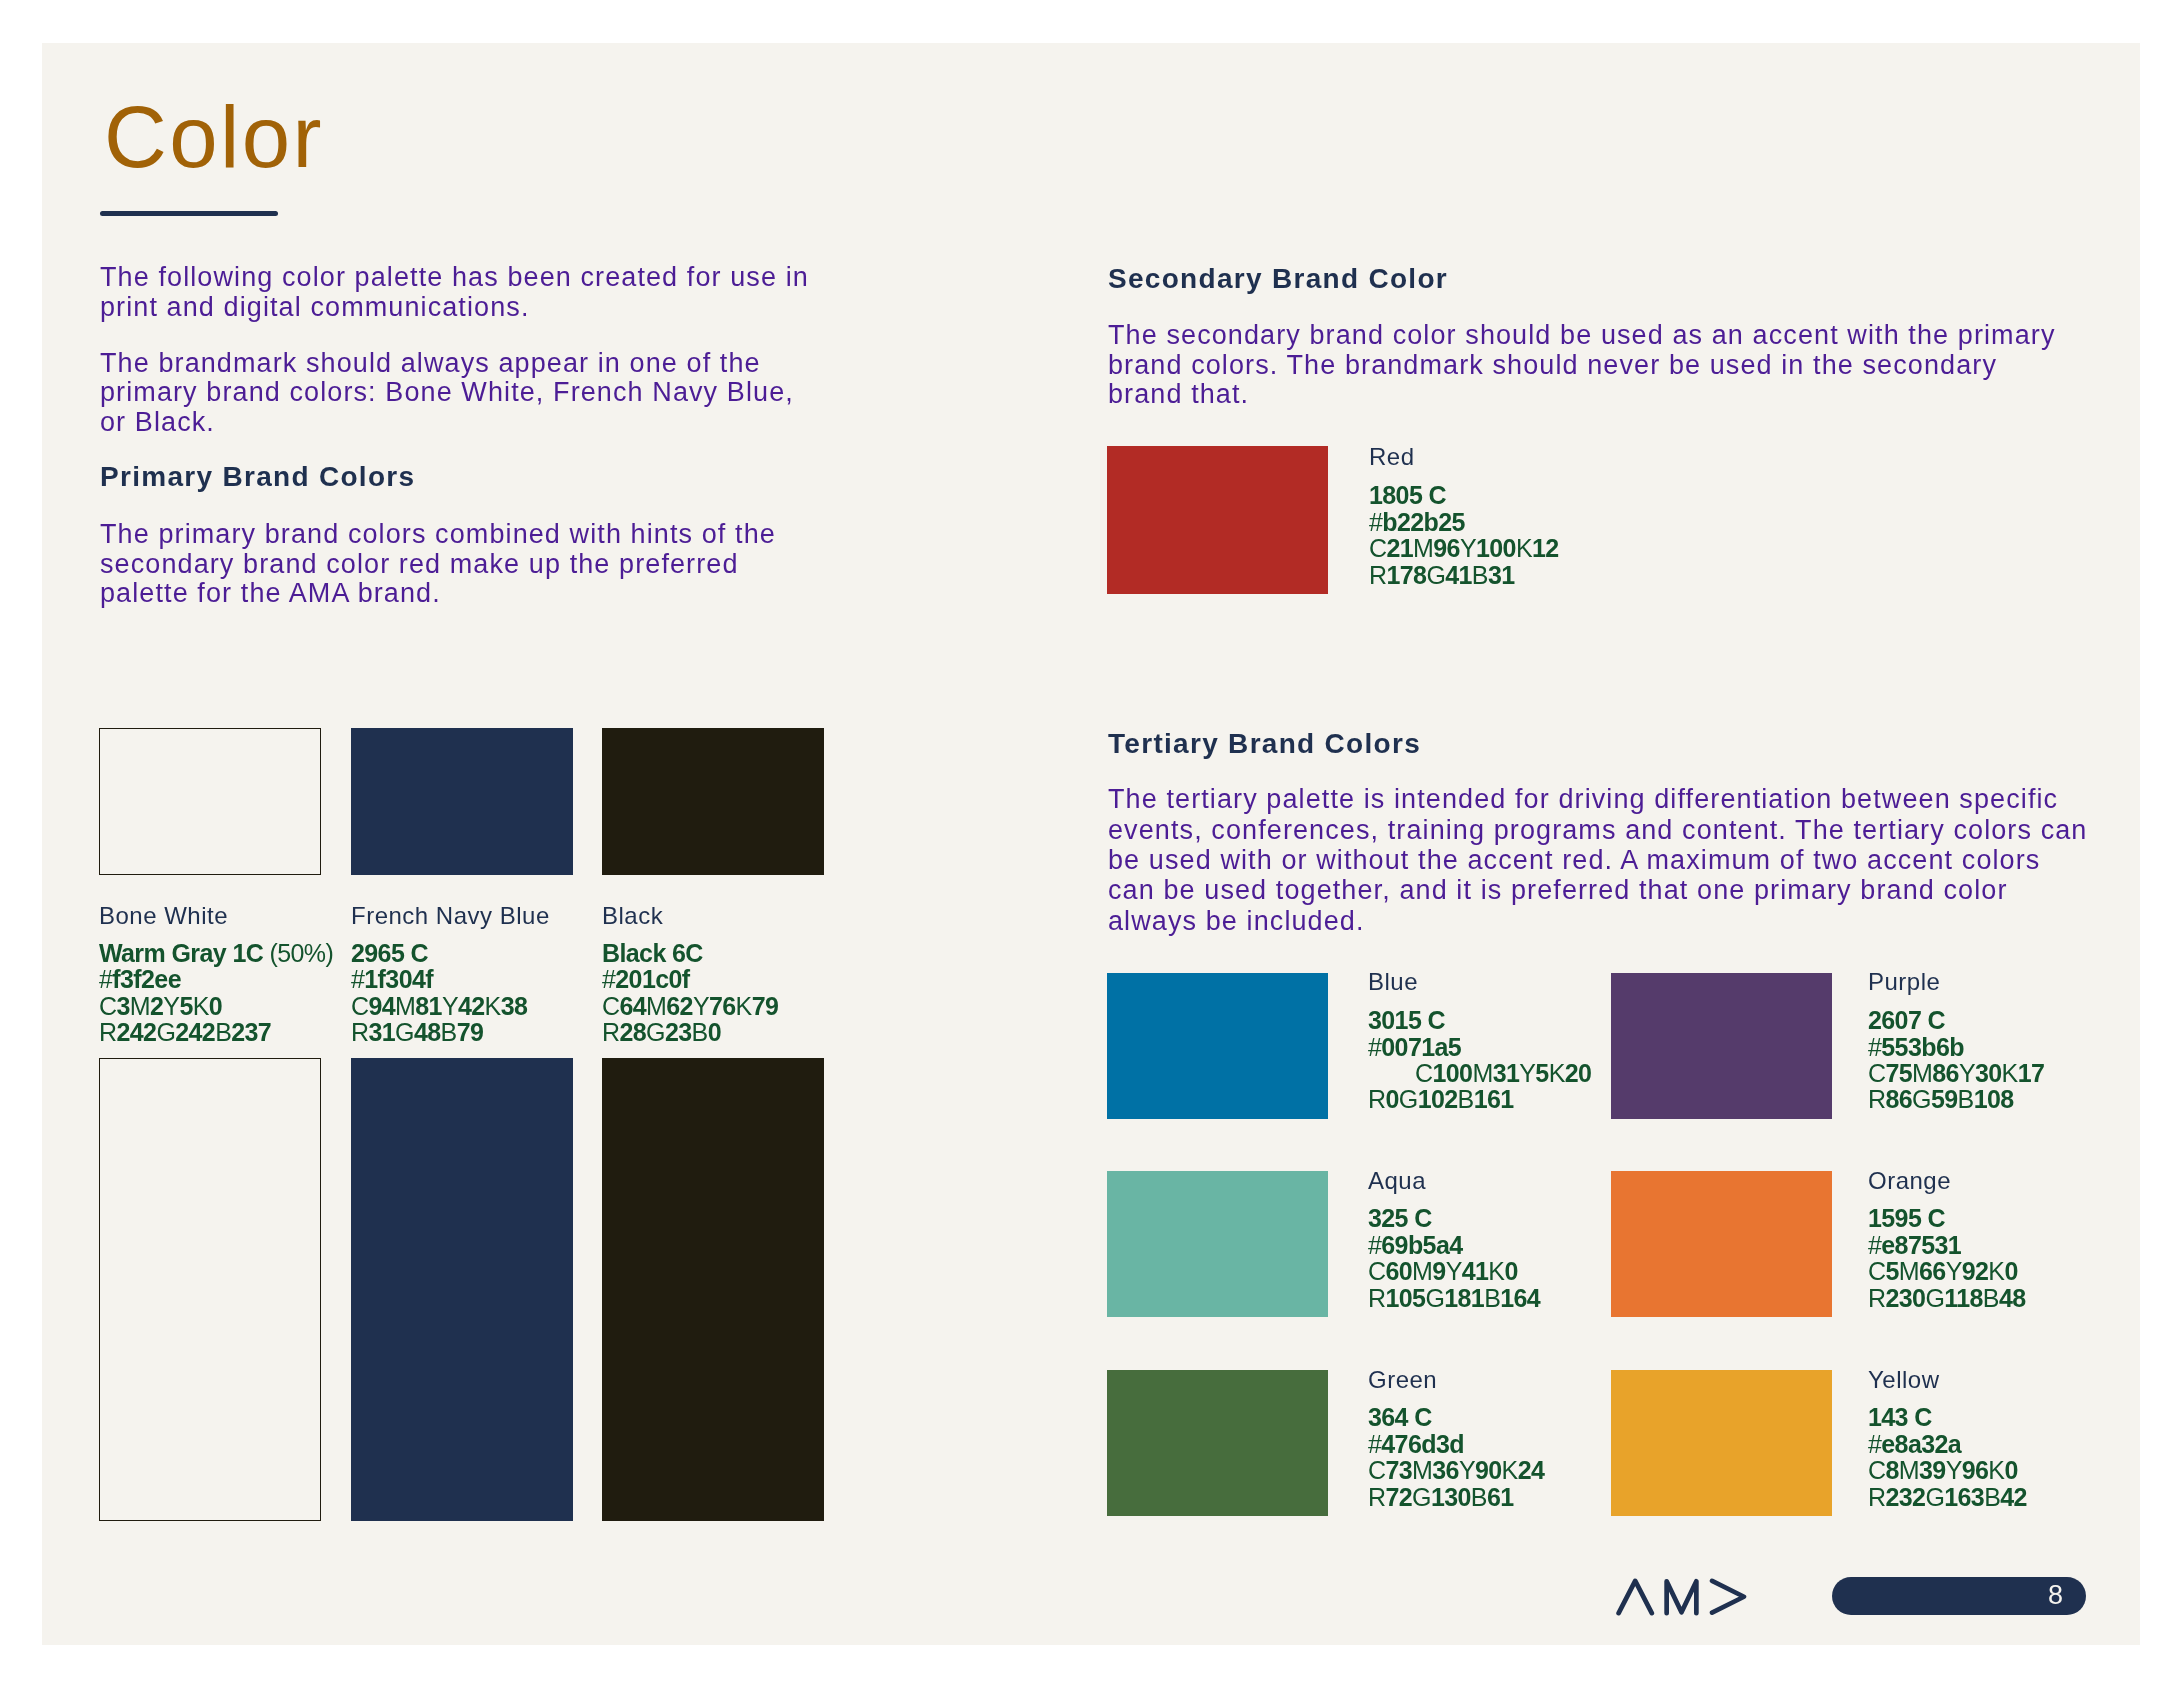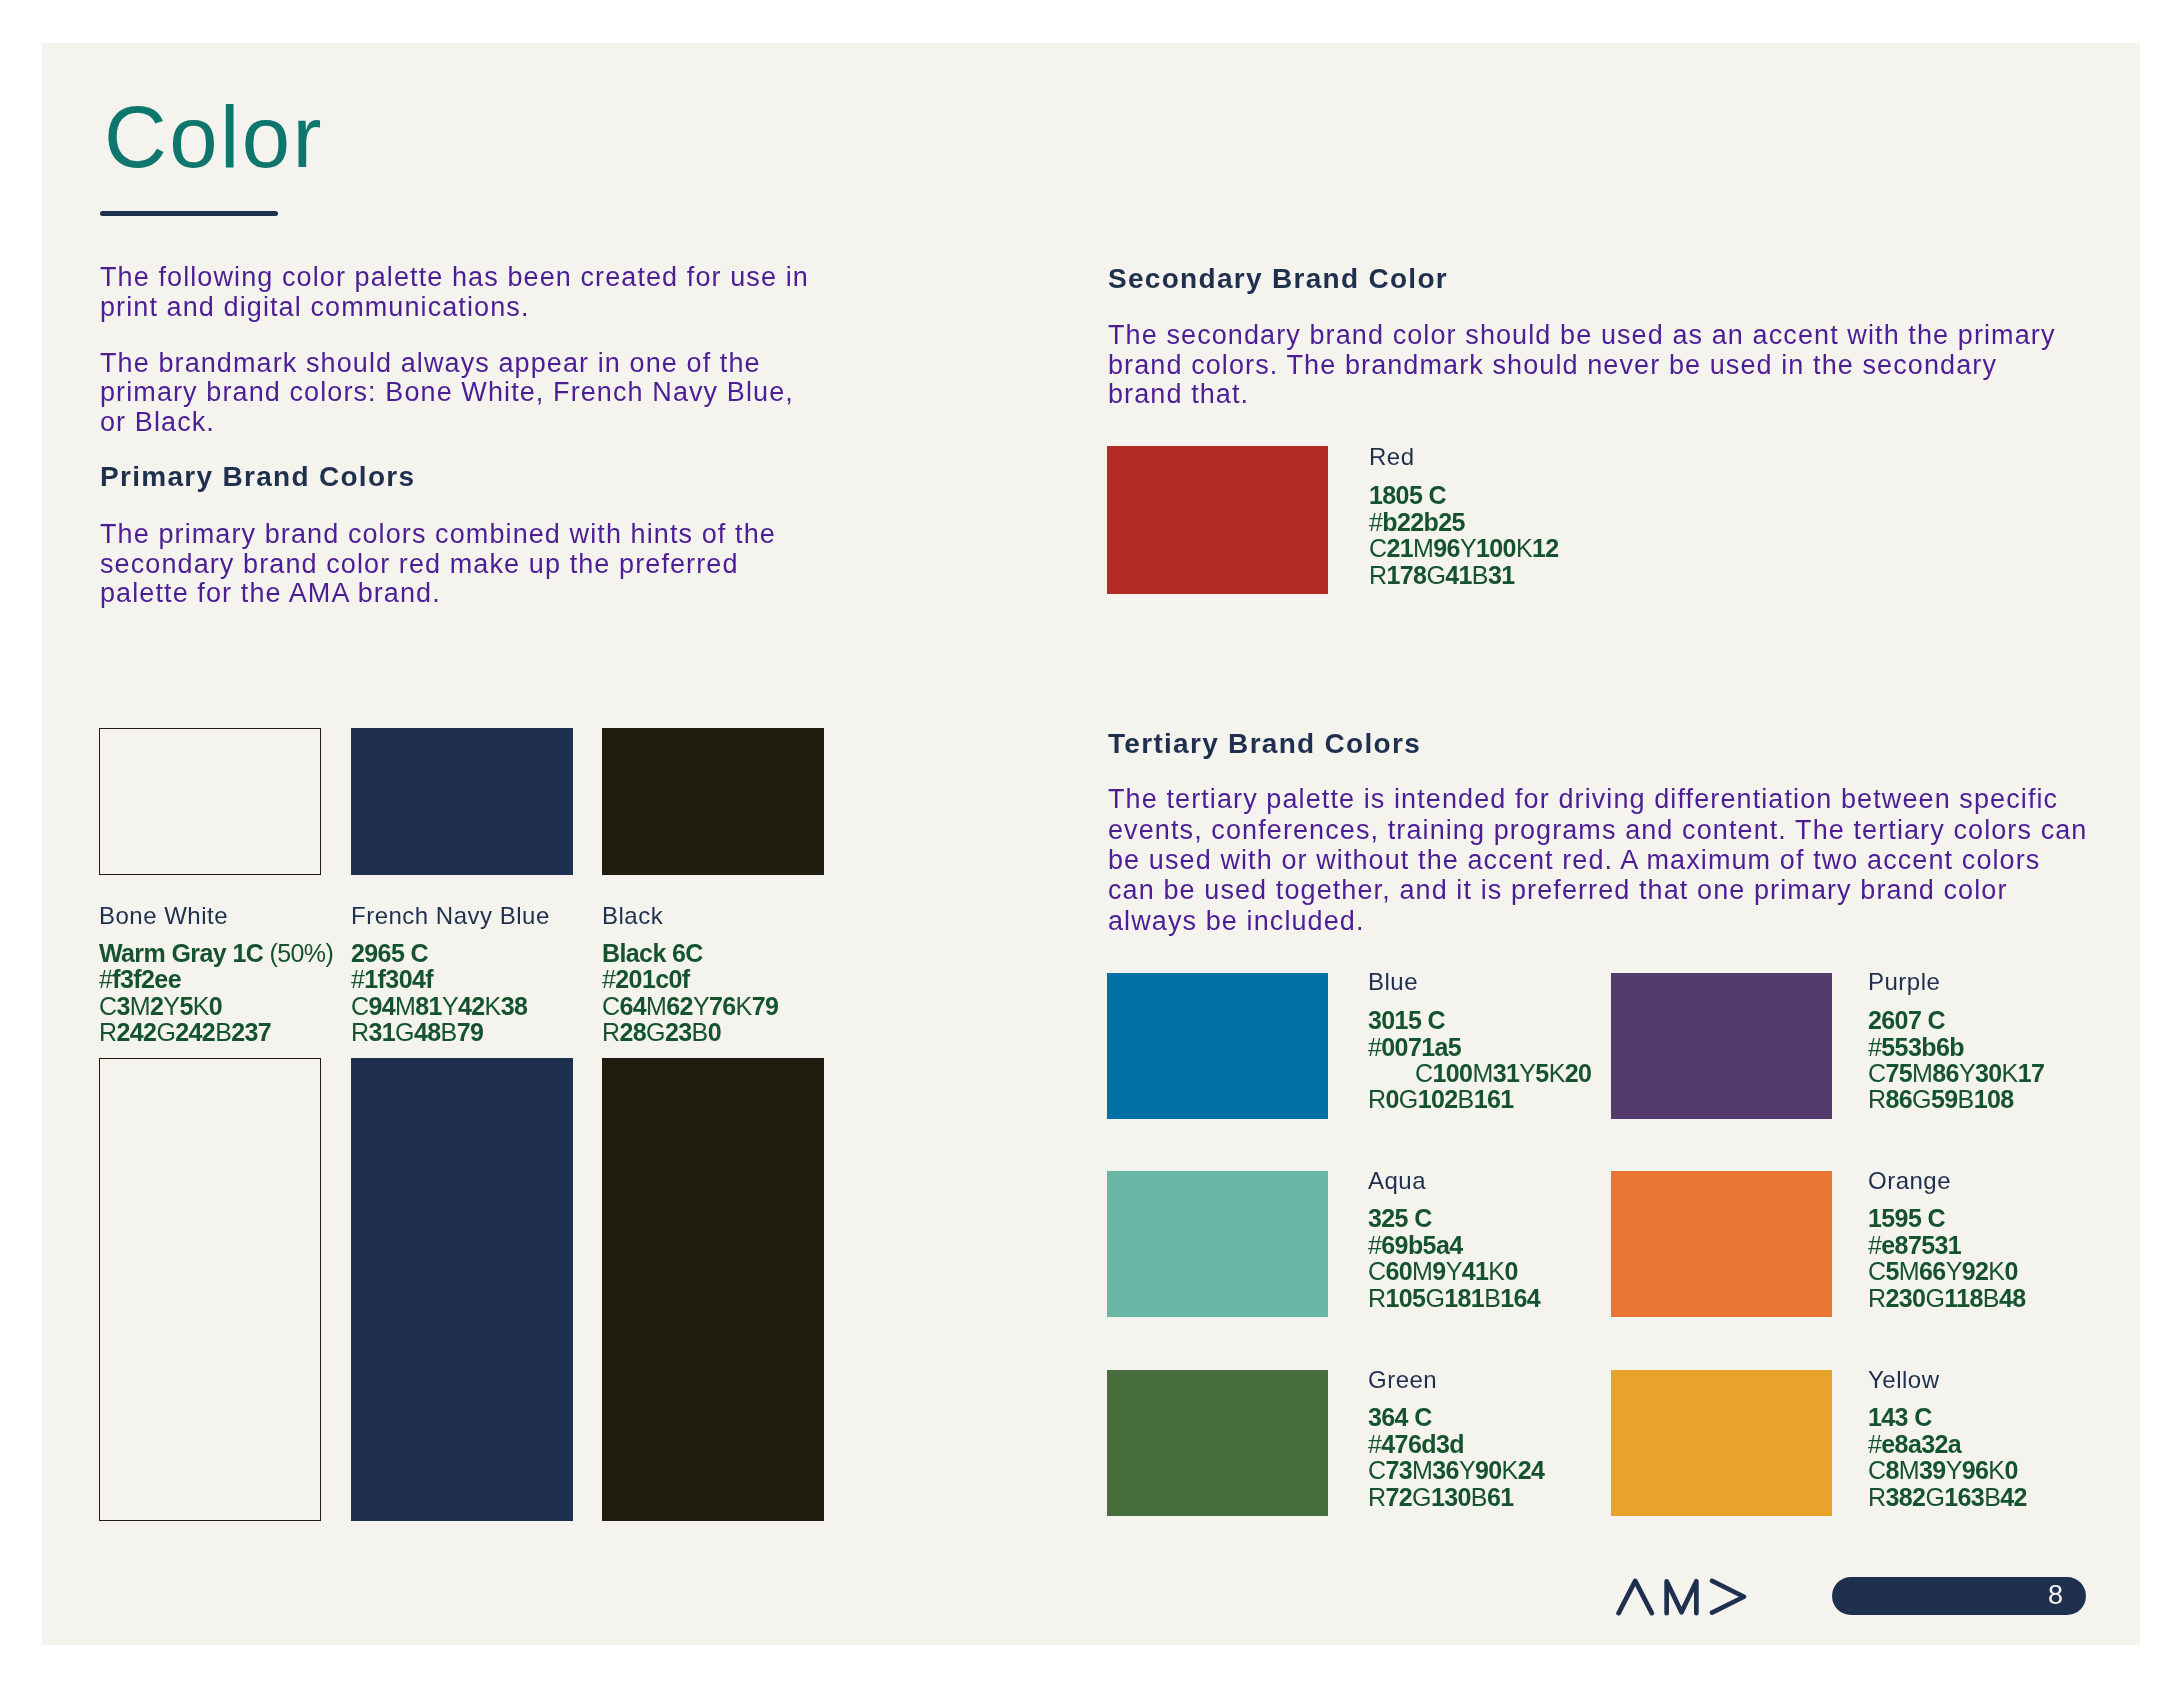--- a/index.html
+++ b/index.html
@@ -6,21 +6,21 @@
   html,body{margin:0;padding:0;}
   body{width:2184px;height:1687px;background:#ffffff;
        font-family:"Liberation Sans", sans-serif;
        -webkit-font-smoothing:antialiased;-moz-osx-font-smoothing:grayscale;}
   #page{position:absolute;left:42px;top:43px;width:2098px;height:1602px;
         background:#f5f3ee;overflow:hidden;}
   #canvas{position:absolute;left:-42px;top:-43px;width:2184px;height:1687px;}
 
   
   .title{position:absolute;left:104px;top:93px;font-size:87px;line-height:87px;
-         font-weight:400;color:#0f766e;letter-spacing:2.4px;}
+         font-weight:400;color:#a16207;letter-spacing:2.4px;}
   .rule{position:absolute;left:100px;top:211px;width:178px;height:5.2px;
         background:#1f304f;border-radius:2.6px;}
 
   
   .body{position:absolute;font-size:27px;line-height:30px;color:#4c1d95;
         font-weight:400;letter-spacing:1.1px;white-space:pre;}
   .sub{position:absolute;font-size:28px;line-height:31px;color:#1f304f;
        font-weight:700;letter-spacing:1.3px;white-space:pre;}
   .swatch{position:absolute;}
   .sw-name{position:absolute;font-size:24px;line-height:26px;color:#1f304f;
@@ -142,21 +142,21 @@
       <div class="sw-spec" style="left:1368px;top:1431px;"><span class="lt">#</span><span>476d3d</span></div>
       <div class="sw-spec" style="left:1368px;top:1457px;"><span class="lt">C</span><span>73</span><span class="lt">M</span><span>36</span><span class="lt">Y</span><span>90</span><span class="lt">K</span><span>24</span></div>
       <div class="sw-spec" style="left:1368px;top:1484px;"><span class="lt">R</span><span>72</span><span class="lt">G</span><span>130</span><span class="lt">B</span><span>61</span></div>
     </div>
     <div class="swatch-group">
       <div class="swatch" style="left:1611px;top:1370px;width:221px;height:146px;background:#e8a32a"></div>
       <div class="sw-name" style="left:1868px;top:1367px;">Yellow</div>
       <div class="sw-spec" style="left:1868px;top:1404px;"><span>143 C</span><span class="lt"></span></div>
       <div class="sw-spec" style="left:1868px;top:1431px;"><span class="lt">#</span><span>e8a32a</span></div>
       <div class="sw-spec" style="left:1868px;top:1457px;"><span class="lt">C</span><span>8</span><span class="lt">M</span><span>39</span><span class="lt">Y</span><span>96</span><span class="lt">K</span><span>0</span></div>
-      <div class="sw-spec" style="left:1868px;top:1484px;"><span class="lt">R</span><span>382</span><span class="lt">G</span><span>163</span><span class="lt">B</span><span>42</span></div>
+      <div class="sw-spec" style="left:1868px;top:1484px;"><span class="lt">R</span><span>232</span><span class="lt">G</span><span>163</span><span class="lt">B</span><span>42</span></div>
     </div>
   </div>
 
   <svg class="logo" width="131" height="38" viewBox="0 0 150 43" fill="none">
     <g stroke="#1f304f" stroke-width="5.4" stroke-linecap="round" stroke-linejoin="round" fill="none">
       <path d="M3 40 L22 3 L41 40"></path>
       <path d="M58 40 L58 3.5 L75 39 L92 3.5 L92 40"></path>
       <path d="M110 3 L146.5 21.2 L110 39.4"></path>
     </g>
   </svg>

